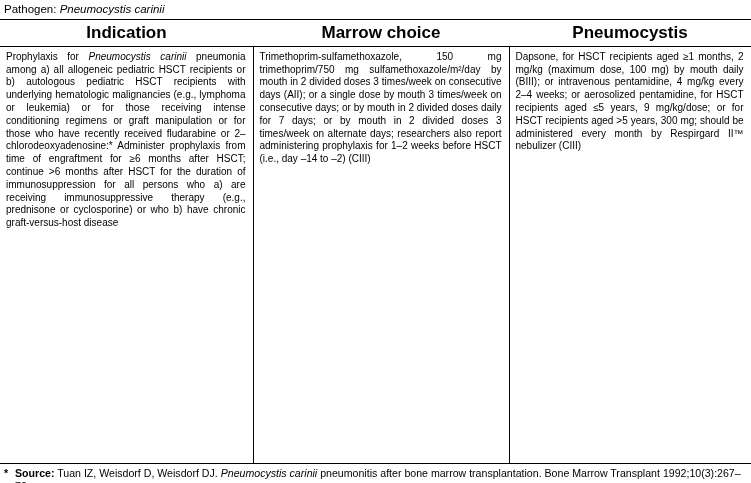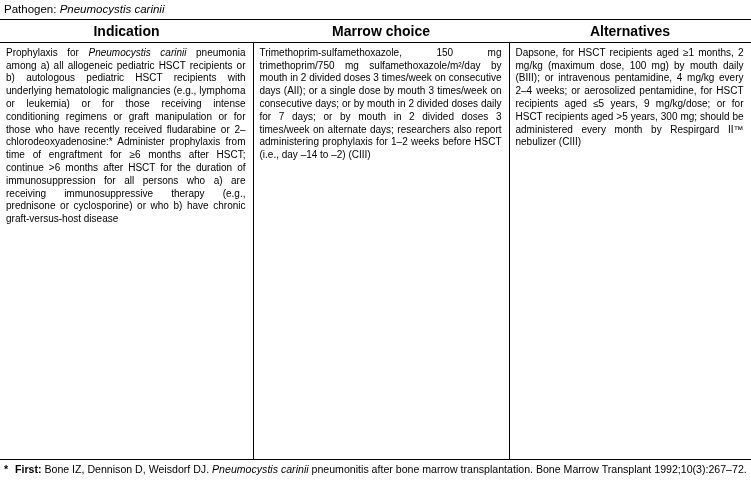--- a/index.html
+++ b/index.html
@@ -35,21 +35,21 @@
     font-style: italic;
   }
 
   
   table.main {
     width: 751px;
     border-collapse: collapse;
     table-layout: fixed;
   }
   table.main th {
-    font-size: 14px;
+    font-size: 17px;
     font-weight: bold;
     text-align: center;
     padding: 3px 0 3px 0;
     border-bottom: 0.9px solid #000;
     vertical-align: middle;
   }
   table.main td {
     vertical-align: top;
     font-size: 10px;
     line-height: 1.28;
@@ -108,39 +108,39 @@
 
   <div class="pathogen-row">
     <span class="pathogen-label">Pathogen: </span><span class="pathogen-name">Pneumocystis carinii</span>
   </div>
 
   <table class="main">
     <thead>
       <tr>
         <th class="col-ind">Indication</th>
         <th class="col-first">Marrow choice</th>
-        <th class="col-alt">Alternatives</th>
+        <th class="col-alt">Pneumocystis</th>
       </tr>
     </thead>
     <tbody>
       <tr class="body-row">
         <td class="col-ind">
           <span class="cell-text justify" id="cell-indication"><span>Prophylaxis for </span><i>Pneumocystis carinii</i><span> pneumonia among a) all allogeneic pediatric HSCT recipients or b) autologous pediatric HSCT recipients with underlying hematologic malignancies (e.g., lymphoma or leukemia) or for those receiving intense conditioning regimens or graft manipulation or for those who have recently received fludarabine or 2–chlorodeoxyadenosine:* Administer prophylaxis from time of engraftment for ≥6 months after HSCT; continue &gt;6 months after HSCT for the duration of immunosuppression for all persons who a) are receiving immunosuppressive therapy (e.g., prednisone or cyclosporine) or who b) have chronic graft-versus-host disease</span></span>
         </td>
         <td class="col-first">
           <span class="cell-text justify" id="cell-first"><span>Trimethoprim-sulfamethoxazole, 150 mg trimethoprim/750 mg sulfamethoxazole/m²/day by mouth in 2 divided doses 3 times/week on consecutive days (AII); or a single dose by mouth 3 times/week on consecutive days; or by mouth in 2 divided doses daily for 7 days; or by mouth in 2 divided doses 3 times/week on alternate days; researchers also report administering prophylaxis for 1–2 weeks before HSCT (i.e., day –14 to –2) (CIII)</span></span>
         </td>
         <td class="col-alt">
           <span class="cell-text justify" id="cell-alt"><span>Dapsone, for HSCT recipients aged ≥1 months, 2 mg/kg (maximum dose, 100 mg) by mouth daily (BIII); or intravenous pentamidine, 4 mg/kg every 2–4 weeks; or aerosolized pentamidine, for HSCT recipients aged ≤5 years, 9 mg/kg/dose; or for HSCT recipients aged &gt;5 years, 300 mg; should be administered every month by Respirgard II™ nebulizer (CIII)</span></span>
         </td>
       </tr>
     </tbody>
   </table>
 
   <div class="footnotes">
     <div class="fn-row">
       <span class="fn-mark">*</span>
-      <span class="fn-body"><span class="fn-lead">First:</span><span id="fn-source-parts"><span> Bone IZ, Dennison D, Weisdorf DJ. </span><i>Pneumocystis carinii</i><span> pneumonitis after bone marrow transplantation. Bone Marrow Transplant 1992;10(3):267–72.</span></span></span>
+      <span class="fn-body"><span class="fn-lead">Source:</span><span id="fn-source-parts"><span> Tuan IZ, Weisdorf D, Weisdorf DJ. </span><i>Pneumocystis carinii</i><span> pneumonitis after bone marrow transplantation. Bone Marrow Transplant 1992;10(3):267–72.</span></span></span>
     </div>
 
   </div>
 
 </div>
 
 </body></html>

